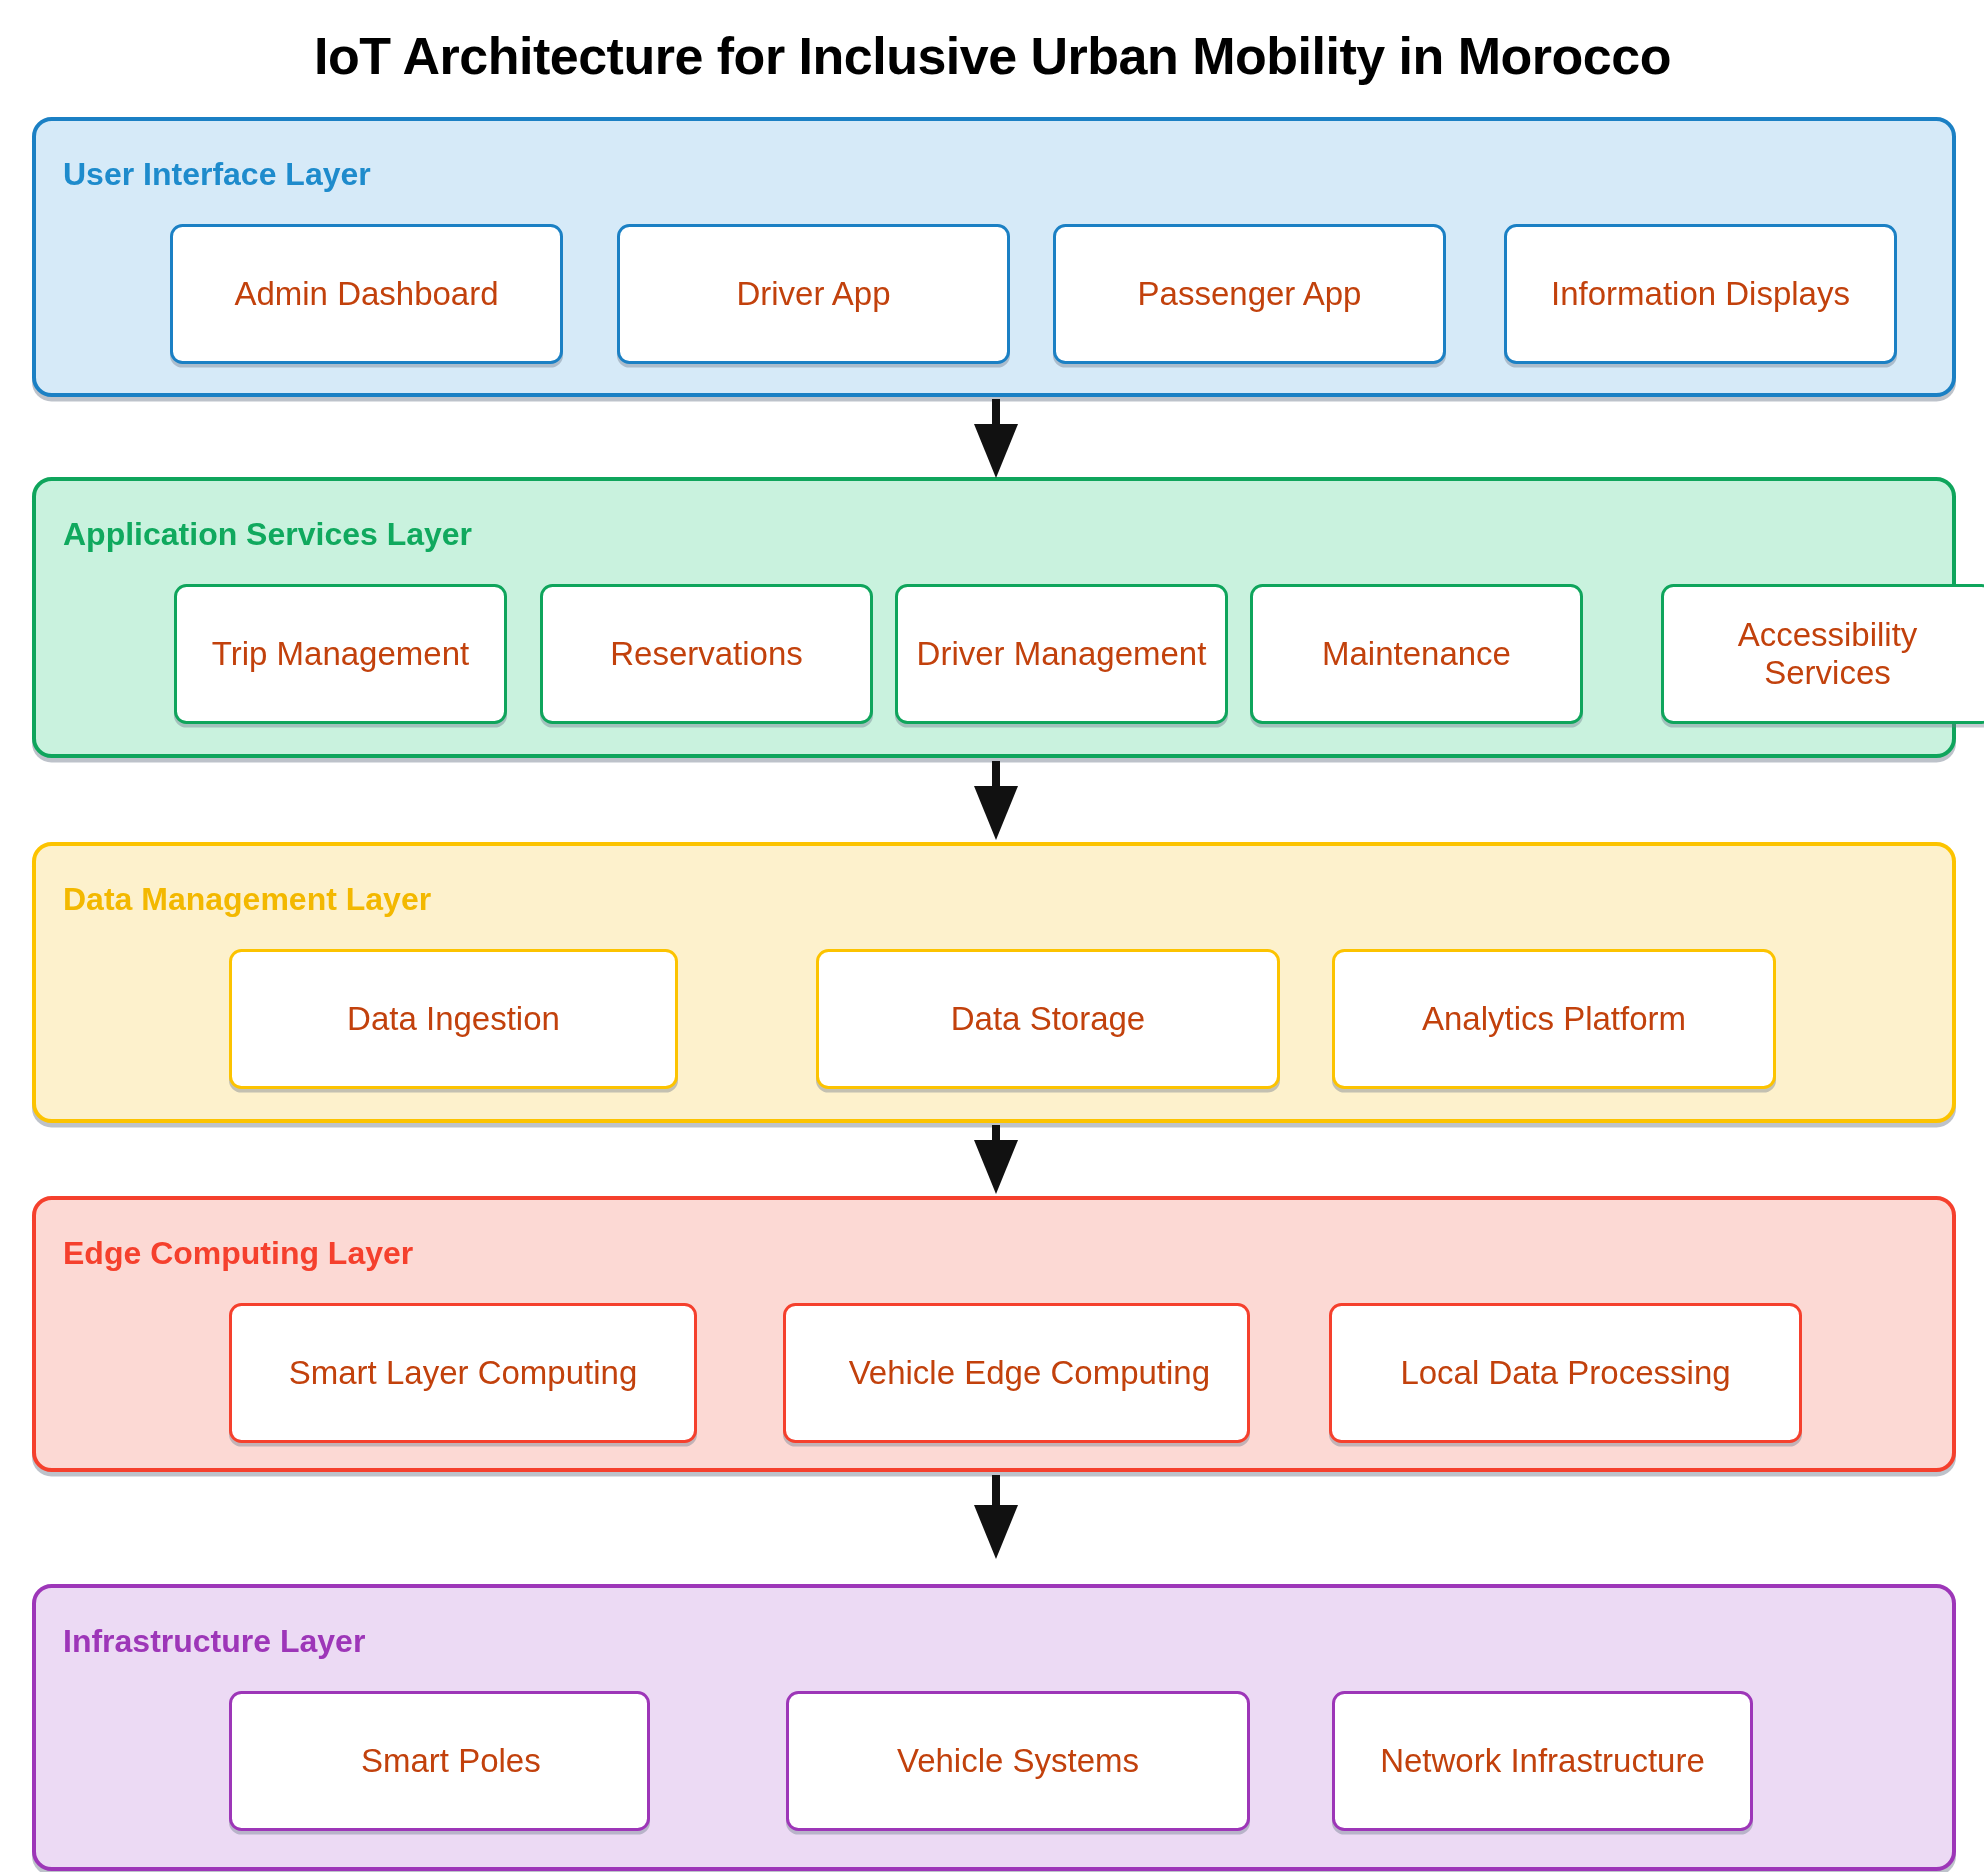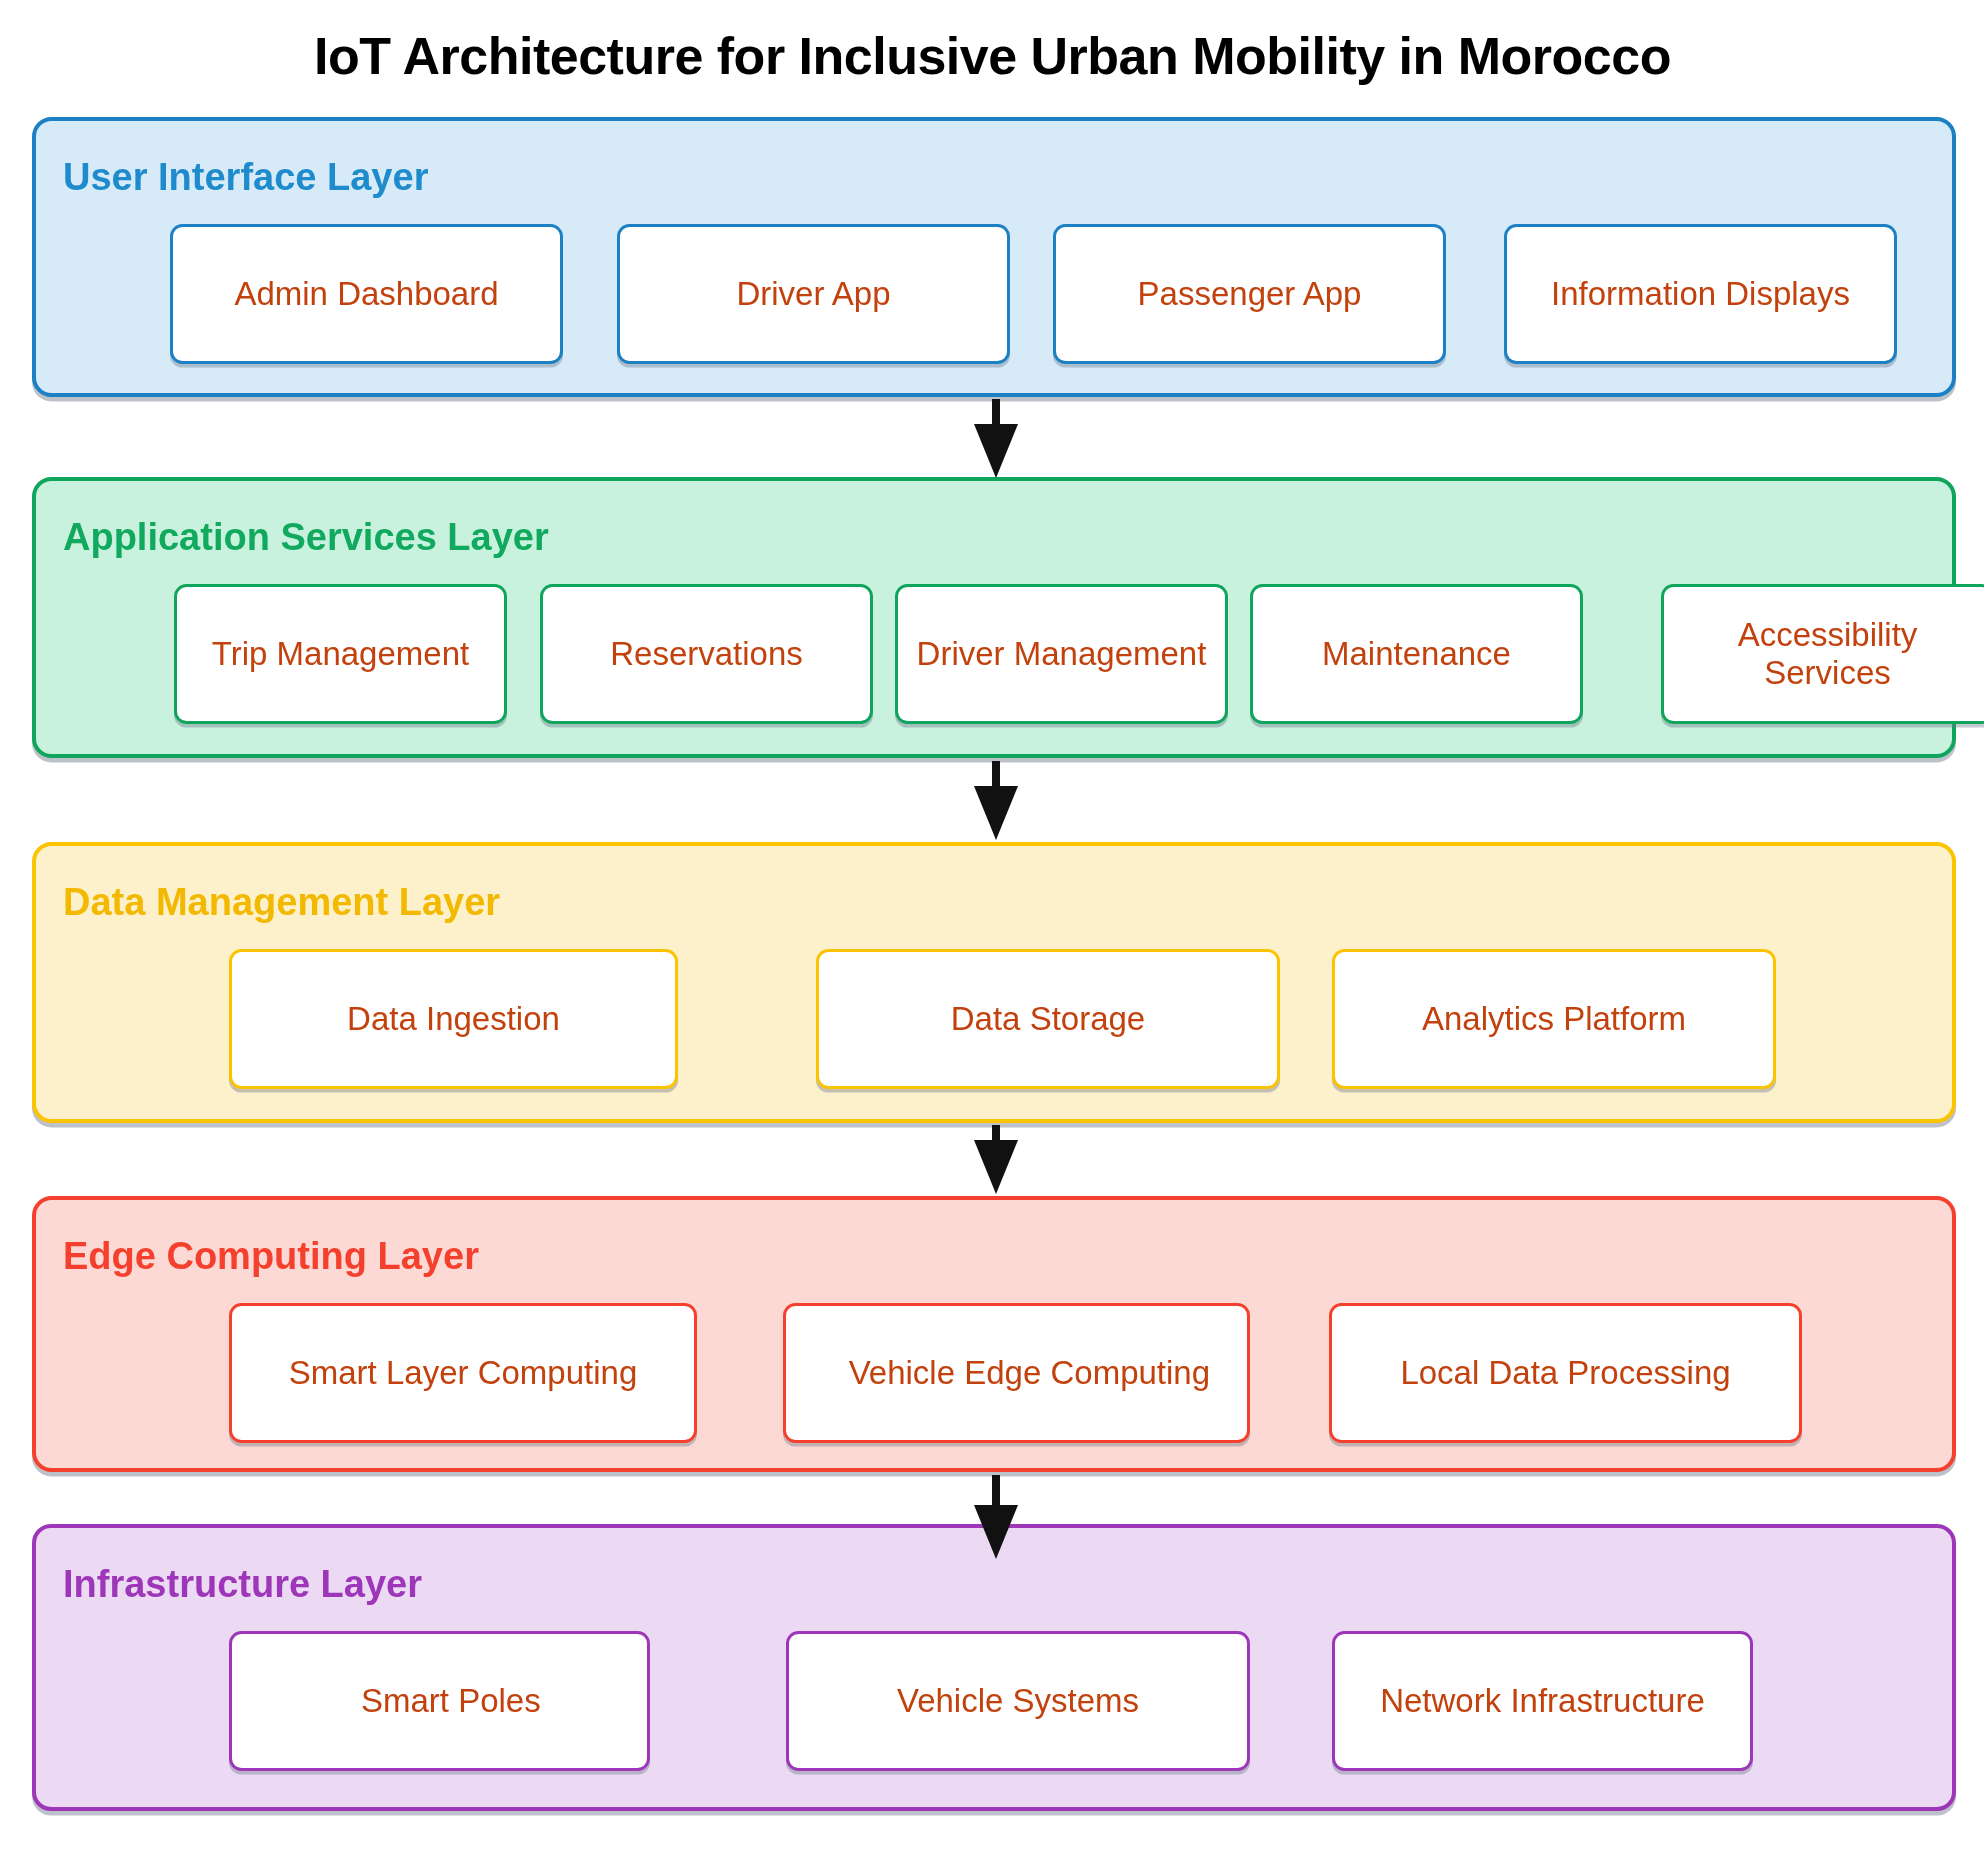--- a/index.html
+++ b/index.html
@@ -36,27 +36,27 @@
     box-sizing:border-box;
     border:4.6px solid var(--accent);
     border-radius:19.6px;
     background:var(--fill);
     box-shadow:0 4.6px 0 rgba(108,120,138,0.45);
   }
   .layer-ui   {top:117px;  height:280px;}
   .layer-app  {top:477px;  height:281px;}
   .layer-data {top:842px; height:281px;}
   .layer-edge {top:1196px; height:276px;}
-  .layer-infra{top:1524px; height:287px;border-radius:19px;}
+  .layer-infra{top:1584px; height:287px;}
 
   .hdr{
     position:absolute;
     left:27px;
     top:35px;
-    font-size:38px;
+    font-size:32px;
     font-weight:bold;
     color:var(--text);
     white-space:nowrap;
   }
   .box{
     position:absolute;
     top:103px;
     height:140px;
     box-sizing:border-box;
     background:#ffffff;

